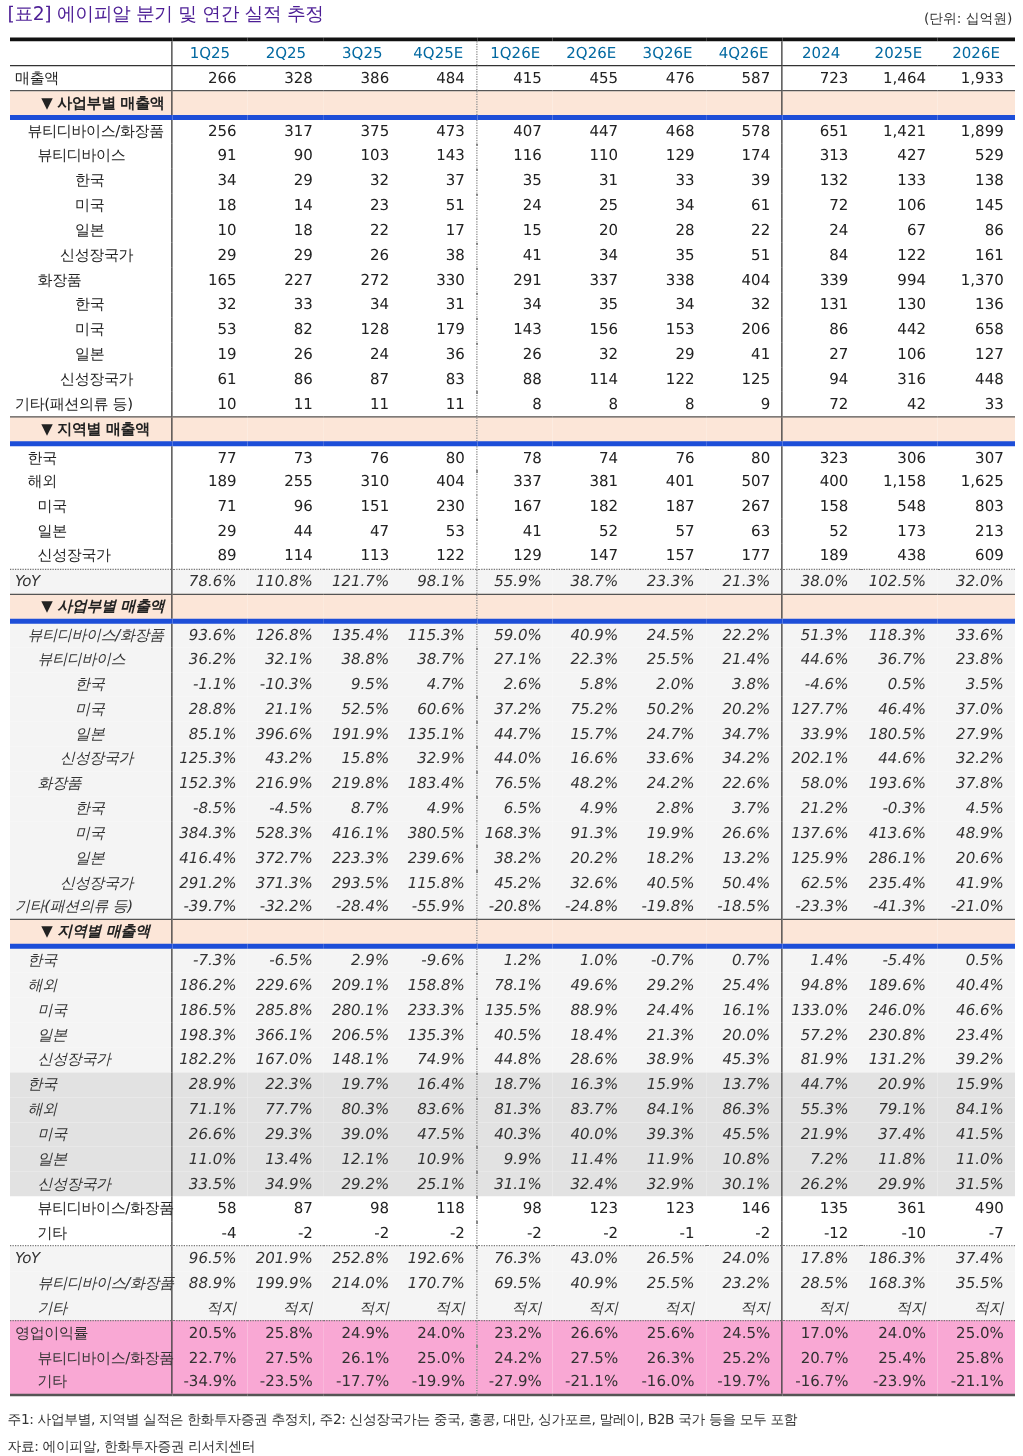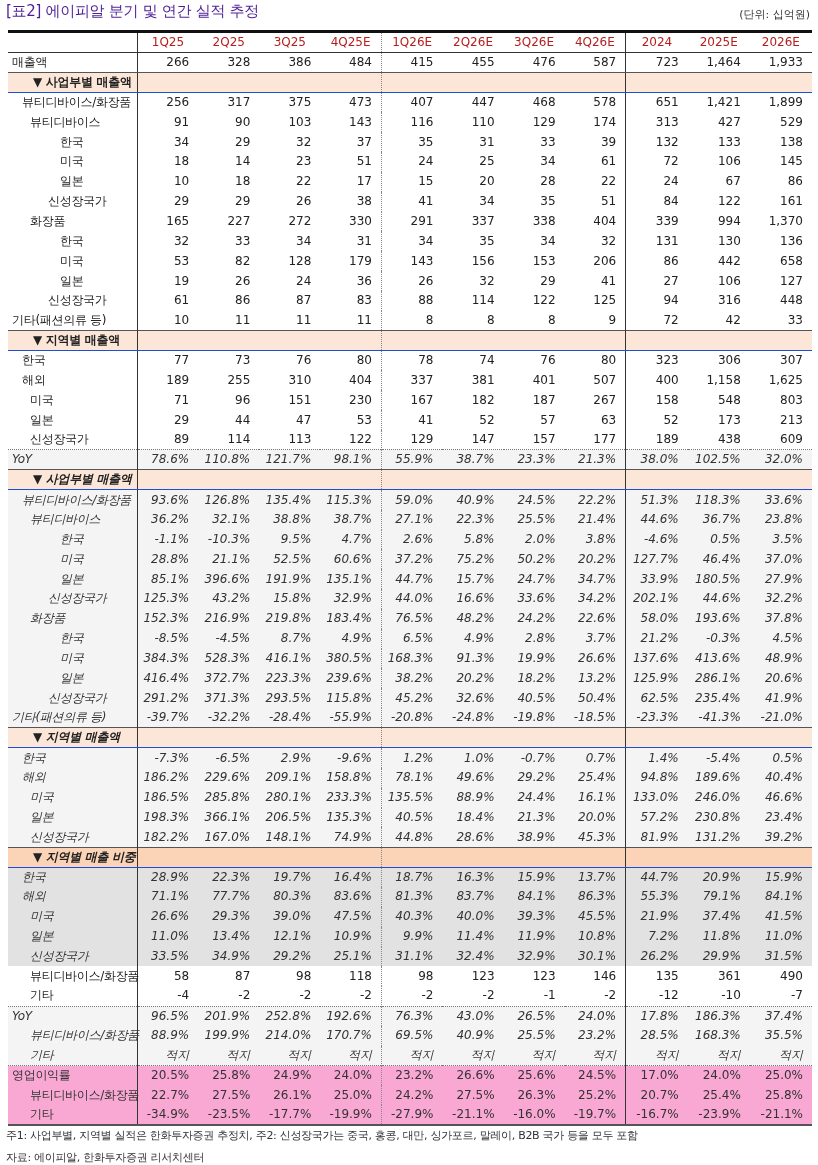--- a/index.html
+++ b/index.html
@@ -10,23 +10,23 @@
   table { position:absolute; left:8px; top:30px; width:804px; border-collapse:collapse;
           table-layout:fixed; font-size:12px; }
   col.lab { width:129px; }
   col.q { width:61px; }
   col.y { width:62px; }
   td { height:19.85px; padding:0 9px 0 0; text-align:right; white-space:nowrap;
        line-height:19px; box-sizing:border-box; }
   td.lab { text-align:left; padding:0 0 0 4px; border-right:1px solid #333; letter-spacing:-0.3px; }
   td.sepd { border-right:1px dotted #888; }
   td.seps { border-right:1.5px solid #333; }
-  tr.head td { border-top:3px solid #111; border-bottom:1px solid #333; color:#b91c1c; text-align:center; padding:0; }
+  tr.head td { border-top:3px solid #111; border-bottom:1px solid #333; color:#0369a1; text-align:center; padding:0; }
   tr.total td { font-weight:normal; border-bottom:1px solid #555; }
-  tr.sec td { background:#fce6d8; font-weight:bold; border-top:1px solid #555; border-bottom:1px solid #1d4ed8;padding-left:25px; }
+  tr.sec td { background:#fce6d8; font-weight:bold; border-top:1px solid #555; border-bottom:4px solid #1d4ed8;padding-left:25px; }
   tr.sec2 td { background:#fbd3b6; }
   tr.pct td { font-style:italic; background:#f4f4f4; color:#333; }
   tr.share td { font-style:italic; background:#e2e2e2; color:#333; }
   tr.margin td { background:#f9a8d4; color:#333; }
   tr.dtop td { border-top:1px dotted #777; }
   tr.stop td { border-top:1px solid #555; }
   tr.last td { border-bottom:2px solid #555; }
   .i1 { padding-left:14px !important; }
   .i2 { padding-left:22px !important; }
   .i3 { padding-left:40px !important; }
@@ -624,34 +624,20 @@
         <td>148.1%</td>
         <td class="sepd">74.9%</td>
         <td>44.8%</td>
         <td>28.6%</td>
         <td>38.9%</td>
         <td class="seps">45.3%</td>
         <td>81.9%</td>
         <td>131.2%</td>
         <td>39.2%</td>
       </tr>
-      <tr class="sec sec2">
-        <td class="lab " style="font-style: italic;">▼ 지역별 매출 비중</td>
-        <td></td>
-        <td></td>
-        <td></td>
-        <td class="sepd"></td>
-        <td></td>
-        <td></td>
-        <td></td>
-        <td class="seps"></td>
-        <td></td>
-        <td></td>
-        <td></td>
-      </tr>
       <tr class="share">
         <td class="lab i1">한국</td>
         <td>28.9%</td>
         <td>22.3%</td>
         <td>19.7%</td>
         <td class="sepd">16.4%</td>
         <td>18.7%</td>
         <td>16.3%</td>
         <td>15.9%</td>
         <td class="seps">13.7%</td>

